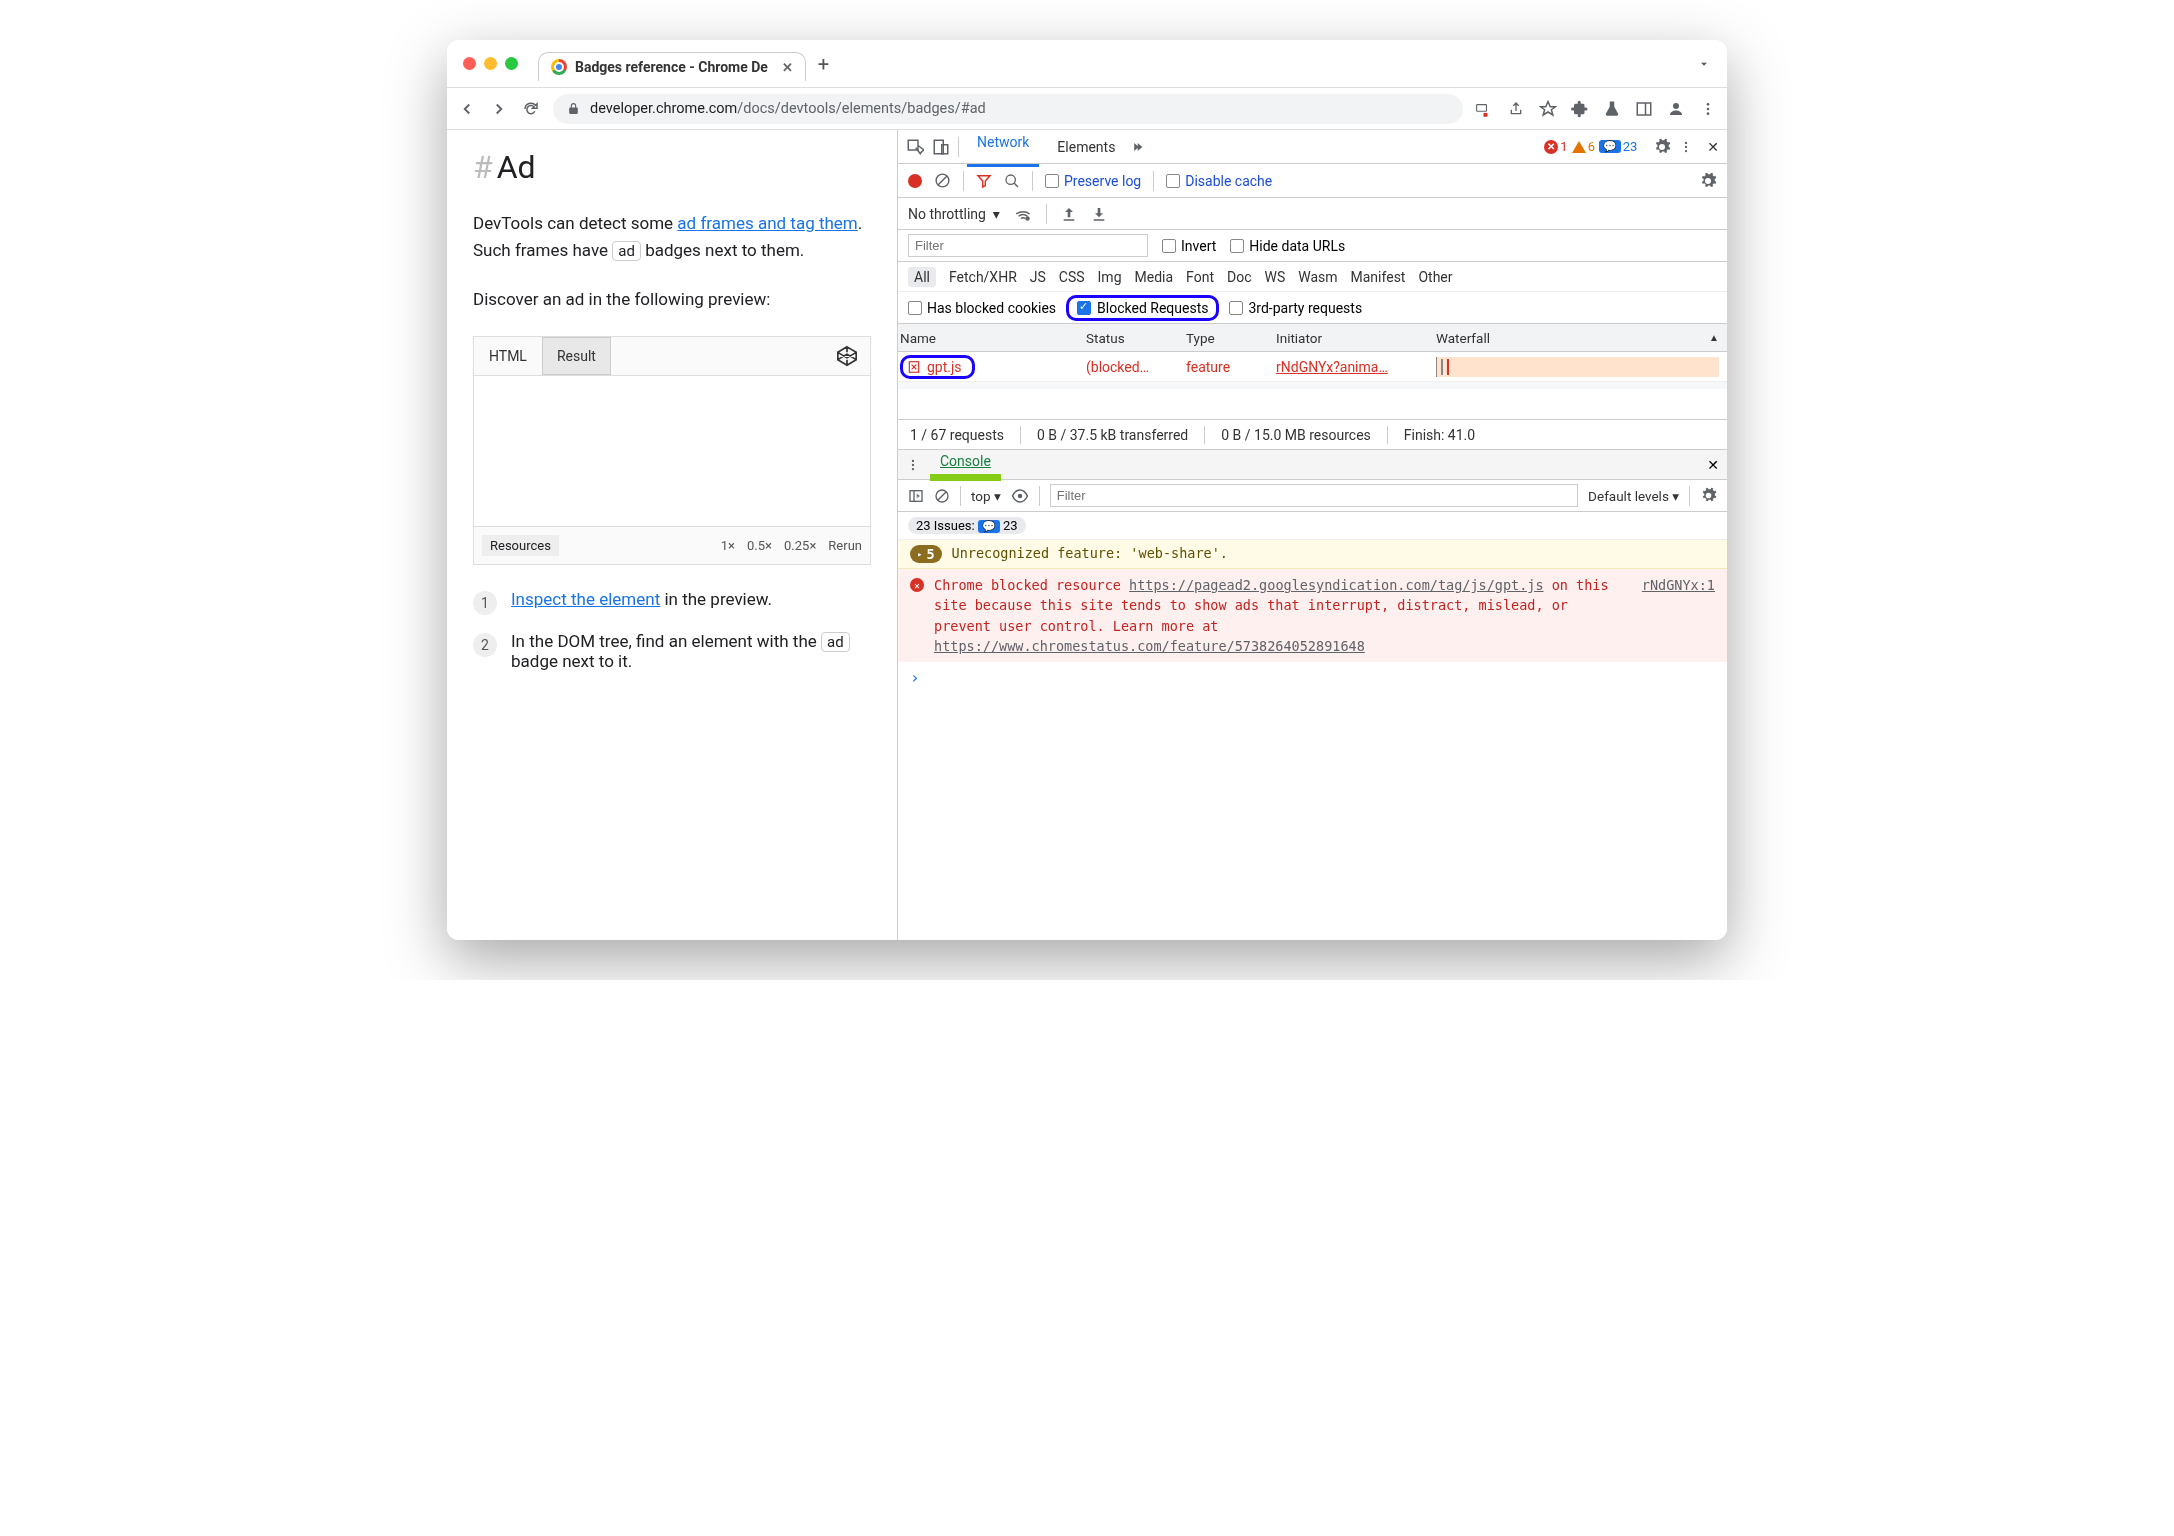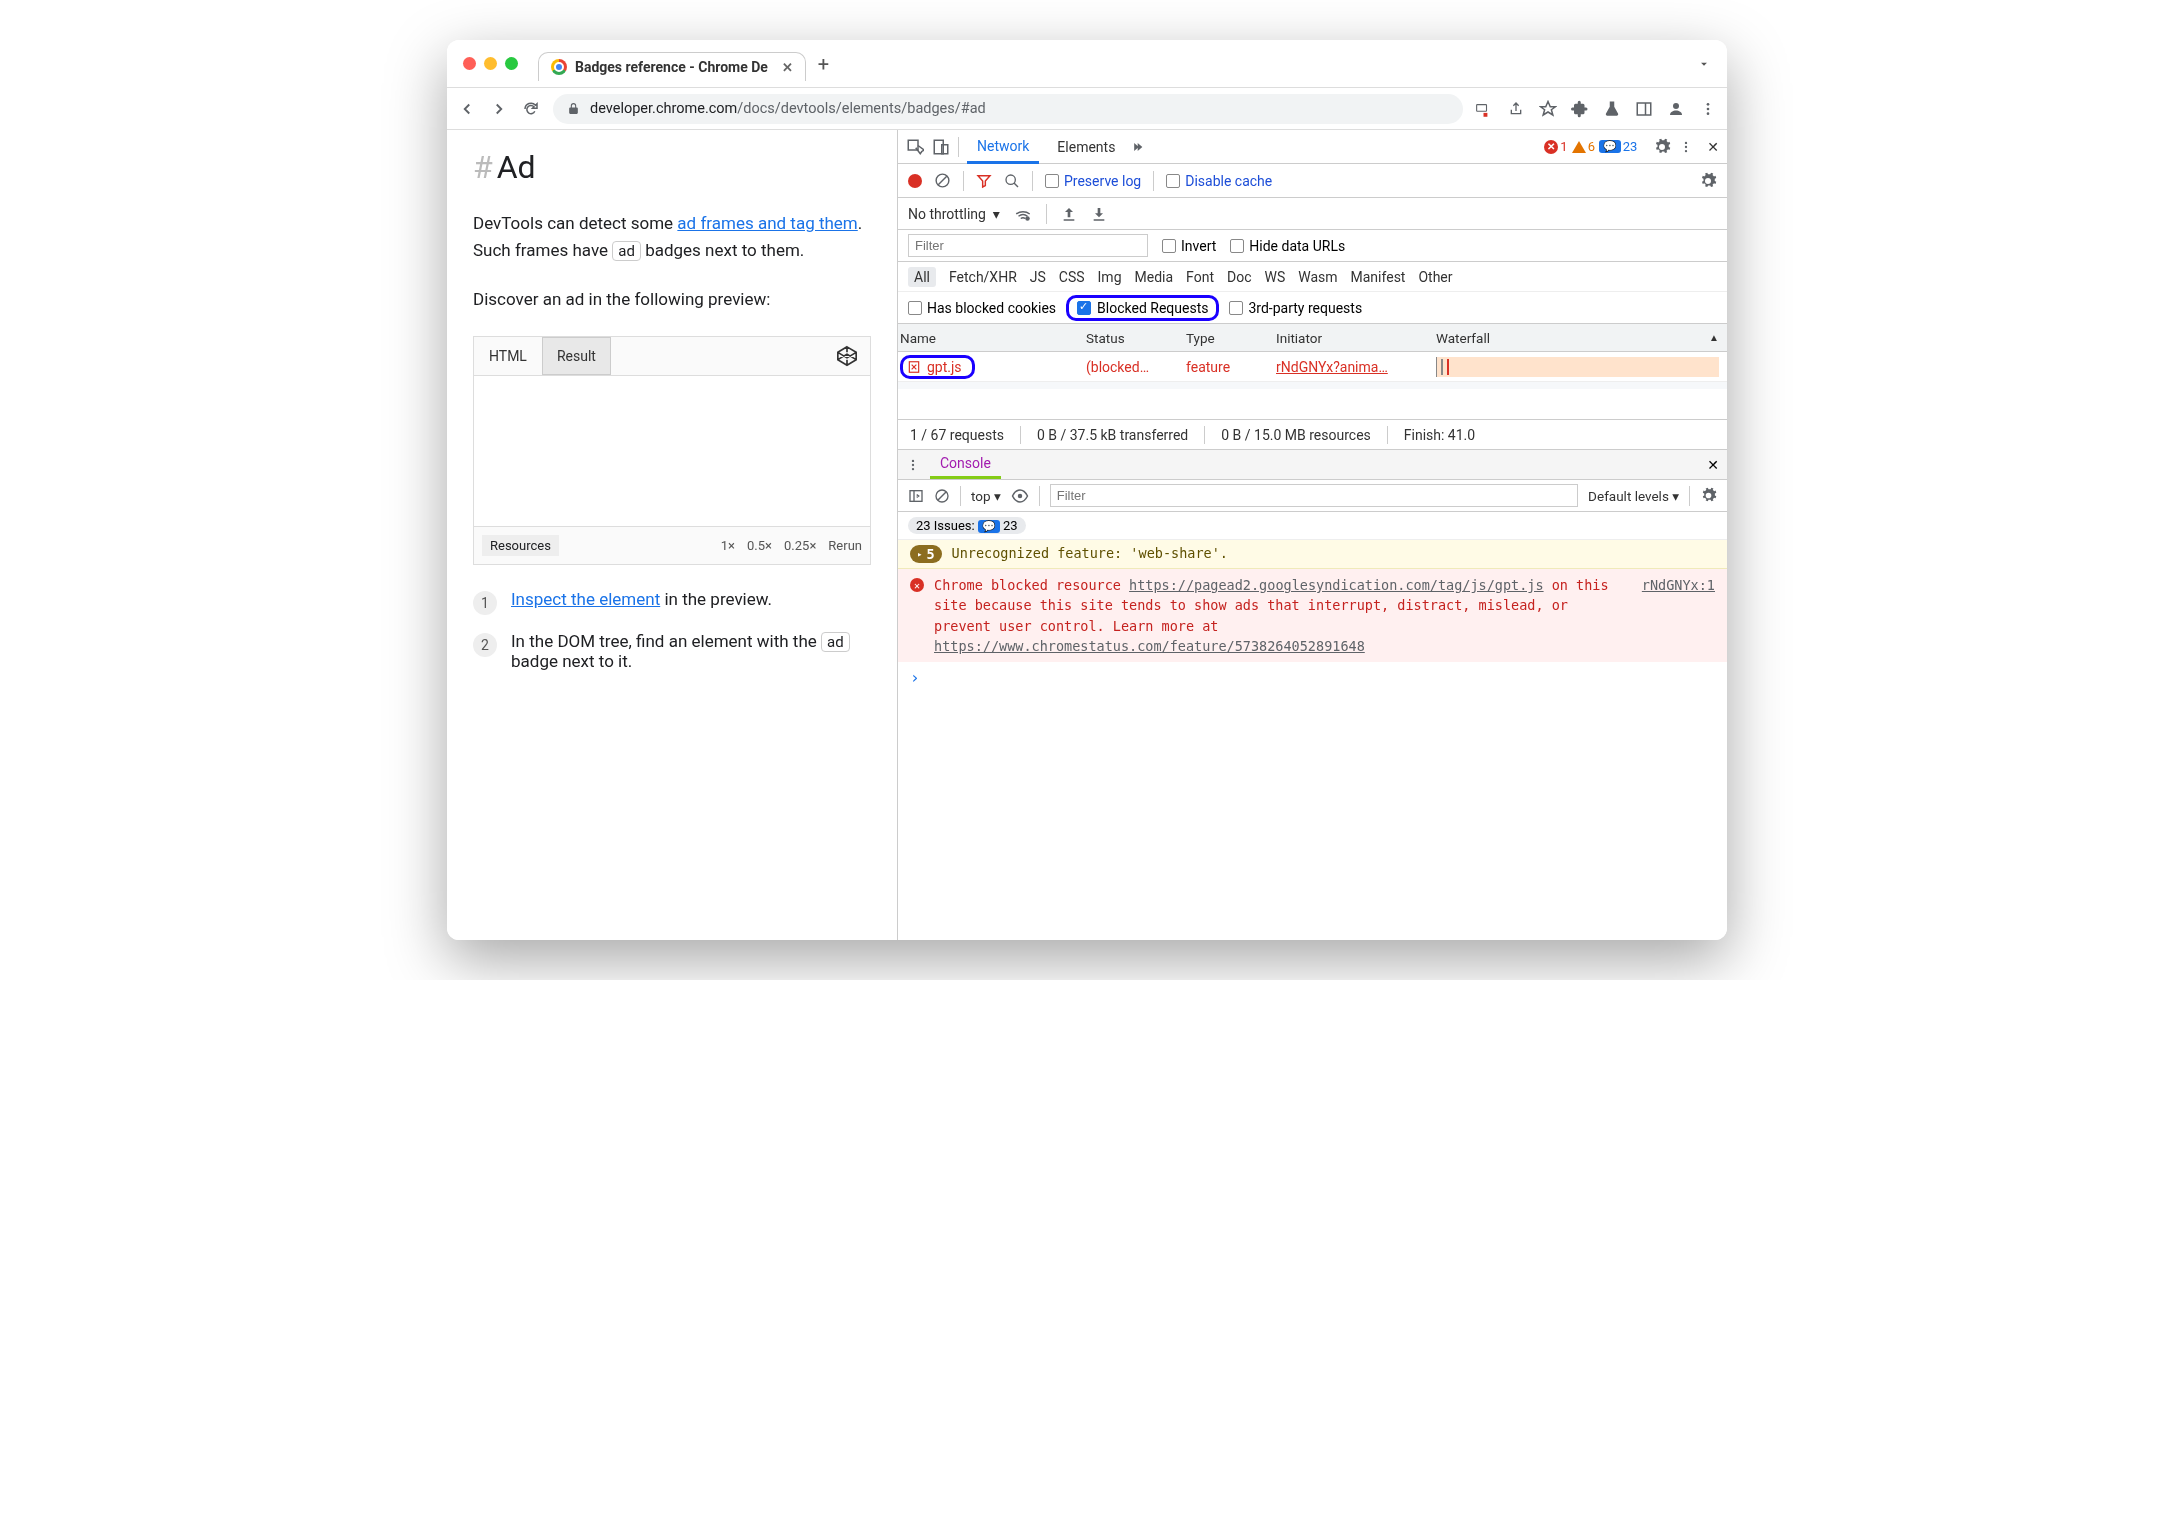--- a/index.html
+++ b/index.html
@@ -48,21 +48,21 @@
 .cp-res { background: #eee; padding: 3px 8px; }
 .cp-zoom { margin-left: auto; display: flex; align-items: center; gap: 12px; color: #555; }
 .steps { margin-top: 24px; }
 .step { display: flex; gap: 14px; margin-bottom: 16px; align-items: flex-start; }
 .step-num { width: 24px; height: 24px; border-radius: 50%; background: #eee; display: flex; align-items: center; justify-content: center; font-size: 14px; color: #555; flex-shrink: 0; margin-top: 2px; }
 
 
 .devtools { flex: 1; display: flex; flex-direction: column; min-width: 0; background: #fff; border-left: 1px solid #ccc; }
 .dt-tabbar { height: 34px; display: flex; align-items: center; border-bottom: 1px solid #ccc; padding: 0 8px; gap: 8px; font-size: 14px; color: #333; }
 .dt-tab { padding: 8px 10px; cursor: pointer; }
-.dt-tab.active { color: #1a73e8; border-bottom: 3px solid #1a73e8; padding-bottom: 7px; }
+.dt-tab.active { color: #1a73e8; border-bottom: 3px solid #1a73e8; padding-bottom: 14px; }
 .dt-badges { margin-left: auto; display: flex; align-items: center; gap: 4px; font-size: 13px; }
 .badge-err { color: #d93025; display: flex; align-items: center; gap: 2px; }
 .badge-warn { color: #e37400; display: flex; align-items: center; gap: 2px; }
 .badge-info { color: #1a73e8; display: flex; align-items: center; gap: 2px; }
 .circ { width: 14px; height: 14px; border-radius: 50%; display: inline-flex; align-items: center; justify-content: center; color: white; font-size: 10px; font-weight: bold; }
 .tri-warn { width: 0; height: 0; border-left: 7px solid transparent; border-right: 7px solid transparent; border-bottom: 12px solid #e37400; position: relative; }
 .msg-badge { background: #1a73e8; color: white; border-radius: 3px; padding: 0 4px; font-size: 11px; font-weight: bold; }
 .dt-gear { margin-left: 8px; }
 
 
@@ -97,21 +97,21 @@
 .wf-bar { flex: 1; height: 20px; background: linear-gradient(0deg,#ffe3cc,#ffe3cc); border-left: 1px solid #888; position: relative; }
 .wf-bar::before { content:""; position:absolute; left:4px; top:2px; bottom:2px; width:2px; background:#888; }
 .wf-bar::after { content:""; position:absolute; left:10px; top:2px; bottom:2px; width:2px; background:#d93025; }
 
 .net-status { height: 30px; display: flex; align-items: center; padding: 0 12px; gap: 16px; font-size: 14px; color: #333; border-bottom: 1px solid #ccc; }
 .net-status .ssep { width: 1px; height: 18px; background: #ccc; }
 
 
 .console-drawer { display: flex; flex-direction: column; flex: 1; min-height: 0; }
 .cd-tabbar { height: 30px; display: flex; align-items: center; border-bottom: 1px solid #ccc; padding: 0 8px; gap: 10px; font-size: 14px; background: #f5f5f5; }
-.cd-tab { padding: 5px 10px; border-bottom: 3px solid #84cc16; color: #a21caf; }
+.cd-tab { padding: 5px 10px; border-bottom: 7px solid #84cc16; color: #15803d; text-decoration: underline; }
 .cd-toolbar { height: 32px; display: flex; align-items: center; padding: 0 10px; gap: 10px; border-bottom: 1px solid #ccc; font-size: 13.5px; color: #333; }
 .cfilter { flex: 1; border: 1px solid #ccc; padding: 3px 6px; font-size: 13px; }
 .issues-row { height: 28px; display: flex; align-items: center; padding: 0 10px; gap: 8px; font-size: 14px; border-bottom: 1px solid #eee; }
 .issues-chip { background: #e8eaed; border-radius: 10px; padding: 1px 8px; font-size: 13px; }
 .c-warn { display: flex; align-items: flex-start; gap: 10px; padding: 5px 12px; background: #fffbe6; border-bottom: 1px solid #f0eab9; font-family: Menlo, Consolas, monospace; font-size: 13.5px; color: #5f5000; }
 .count-pill { background: #8c6d1f; color: white; border-radius: 10px; padding: 0 7px; font-weight: bold; display:flex; align-items:center; gap:4px; height:18px; }
 .count-pill::before { content:"▸"; font-size:9px; }
 .c-error { display: flex; align-items: flex-start; gap: 10px; padding: 6px 12px; background: #fff0f0; font-family: Menlo, Consolas, monospace; font-size: 13.5px; color: #c5221f; line-height: 1.5; }
 .c-error .ico { width: 14px; height: 14px; border-radius: 50%; background: #d93025; color: white; display: flex; align-items: center; justify-content: center; font-size: 10px; flex-shrink: 0; margin-top: 3px; }
 .err-body { flex: 1; }

